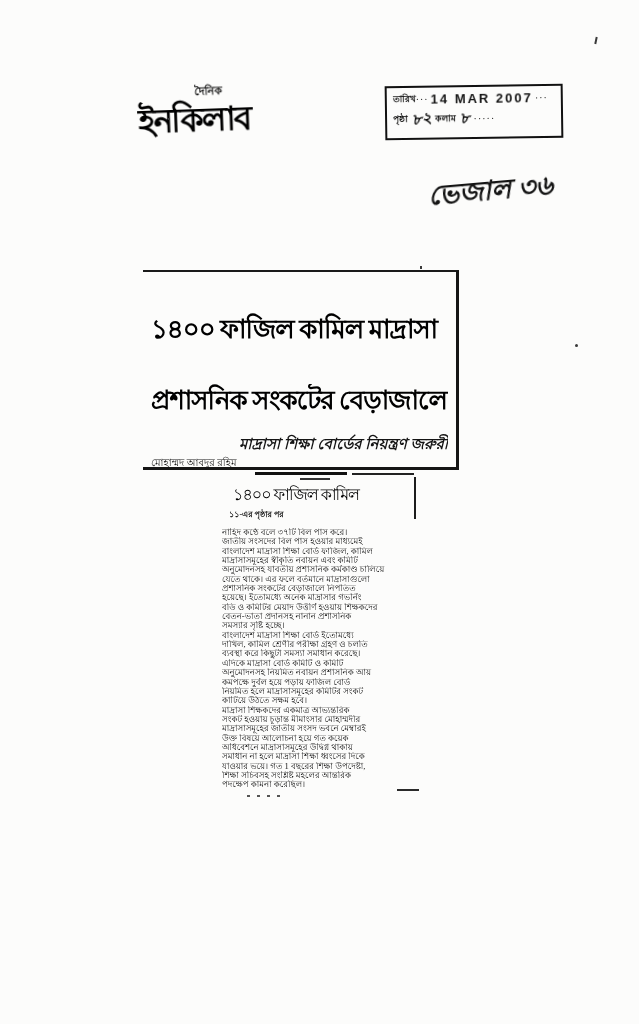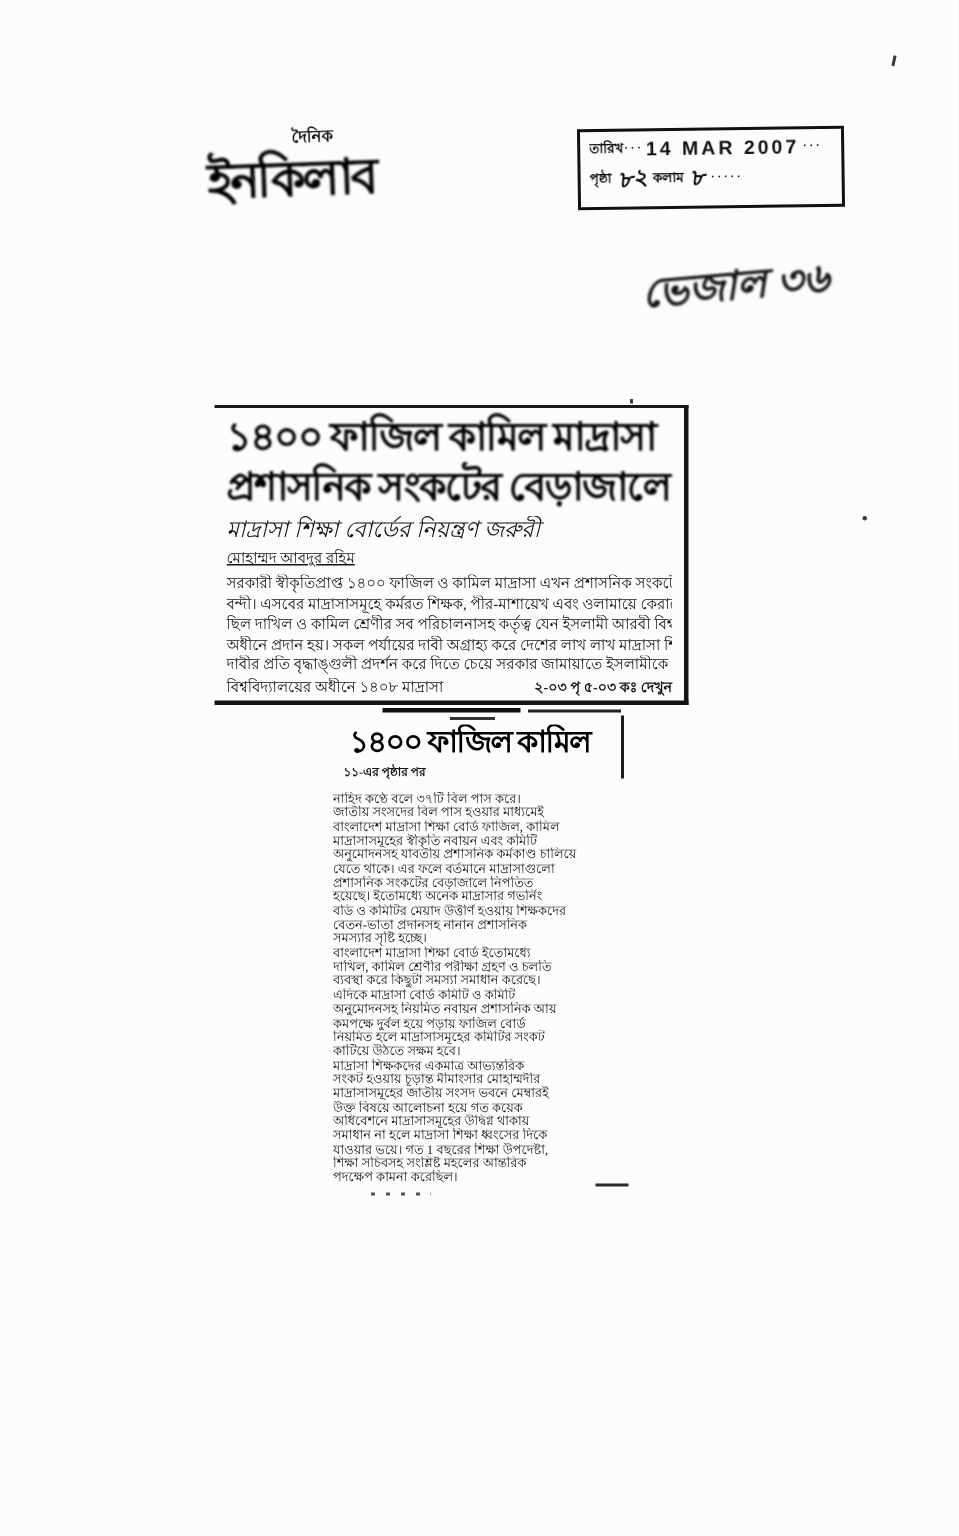--- a/index.html
+++ b/index.html
@@ -56,25 +56,25 @@
   .article{
     position:absolute;left:143px;top:270px;width:316px;height:200px;
     border-top:2px solid #1a1a1a;
     border-right:3px solid #151515;
     border-bottom:3px solid #151515;
     padding:3px 8px 2px 8px;box-sizing:border-box;
     overflow:hidden;
   }
   .headline{
     font-size:26px;line-height:33px;font-weight:bold;letter-spacing:-1px;
-    filter:blur(0.55px) contrast(1.25);white-space:nowrap;overflow:hidden;
+    filter:blur(0.55px) contrast(1.25);white-space:nowrap;overflow:hidden;margin-top:38px;
   }
   .subhead{
-    font-size:15px;line-height:20px;font-weight:normal;font-style:italic;
-    filter:blur(0.45px);white-space:nowrap;overflow:hidden;margin-top:3px;
+    font-size:15px;line-height:20px;font-weight:bold;font-style:italic;
+    filter:blur(0.45px);white-space:nowrap;overflow:hidden;margin-top:17px;text-align:right;
   }
   .byline{
     font-size:10px;line-height:13px;font-weight:normal;
     text-decoration:underline;filter:blur(0.35px);
     white-space:nowrap;overflow:hidden;margin-top:2px;
   }
   .bodytext{margin-top:4px;}
   .body-line{
     font-size:10px;line-height:13.5px;
     filter:blur(0.42px);white-space:nowrap;overflow:hidden;
@@ -84,21 +84,21 @@
     font-size:9.5px;font-weight:bold;filter:blur(0.4px);
     white-space:nowrap;flex:0 0 auto;
   }
   
   .divider-a{position:absolute;left:255px;top:472px;width:92px;height:3px;background:#111;}
   .divider-b{position:absolute;left:352px;top:473px;width:62px;height:2px;background:#222;}
   .divider-c{position:absolute;left:300px;top:478px;width:30px;height:2px;background:#333;}
   
   .cont-headline{
     position:absolute;left:233px;top:483px;width:178px;
-    font-size:20px;line-height:24px;font-weight:bold;letter-spacing:-1px;
+    font-size:16px;line-height:24px;font-weight:normal;letter-spacing:-1px;
     filter:blur(0.5px) contrast(1.2);white-space:nowrap;overflow:hidden;
   }
   .cont-rule{position:absolute;left:414px;top:477px;width:2px;height:42px;background:#1c1c1c;}
   .cont-from{
     position:absolute;left:229px;top:508px;width:100px;
     font-size:8px;font-weight:bold;filter:blur(0.35px);
     white-space:nowrap;overflow:hidden;font-family:Liberation Serif, serif;
   }
   .column{
     position:absolute;left:222px;top:528px;width:193px;height:264px;overflow:hidden;

